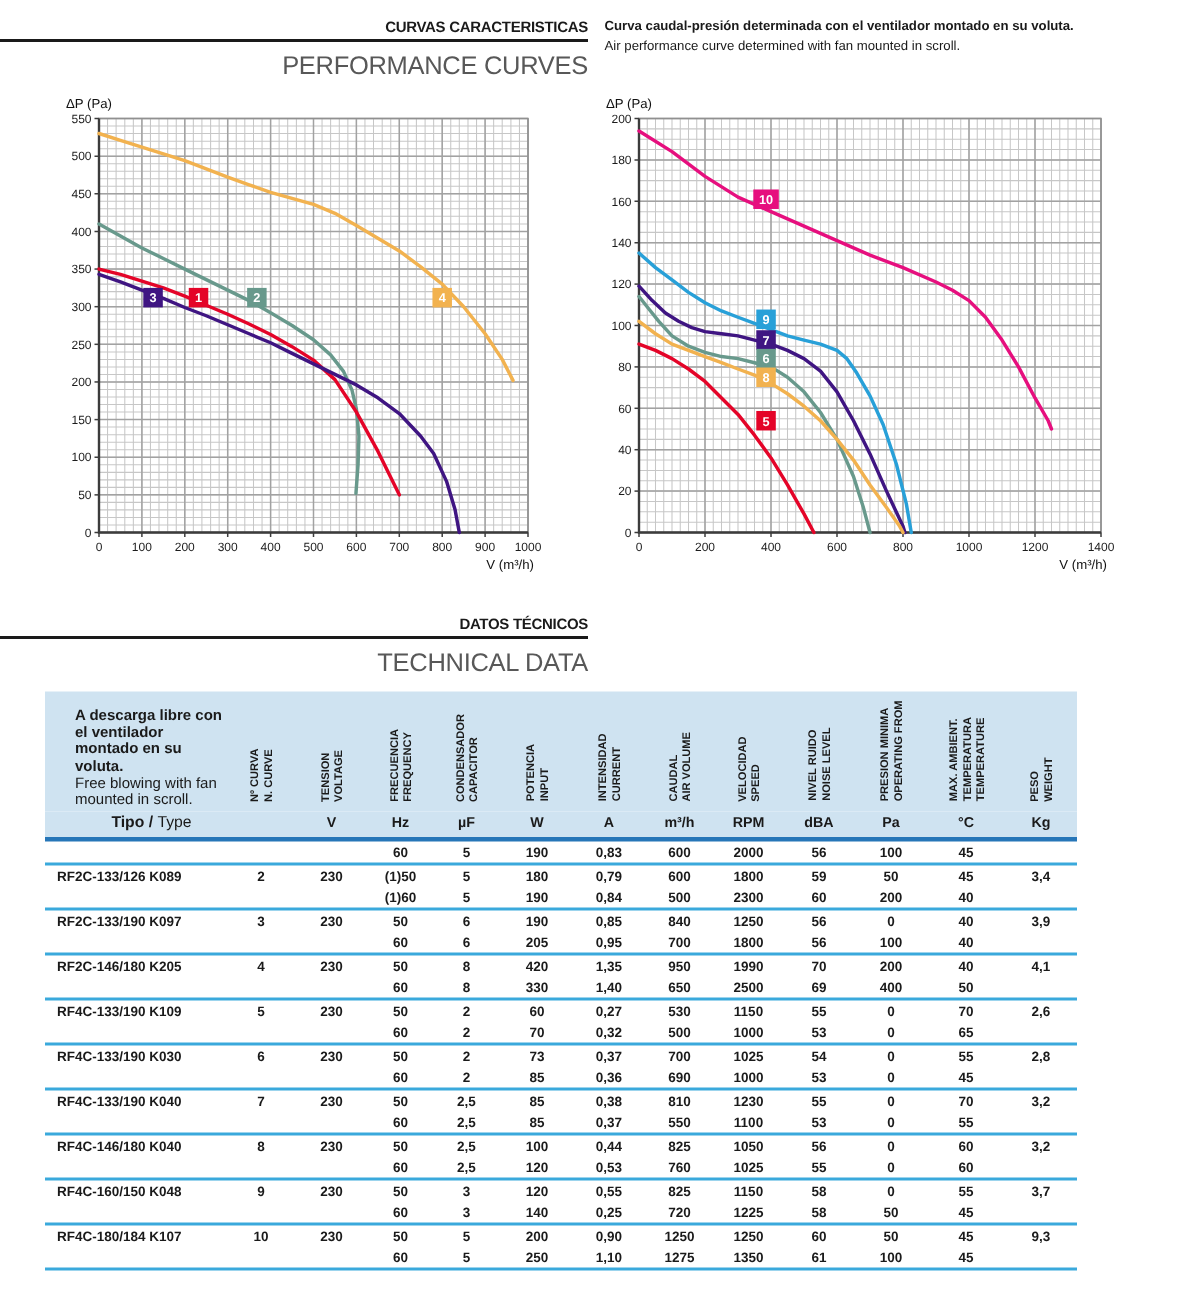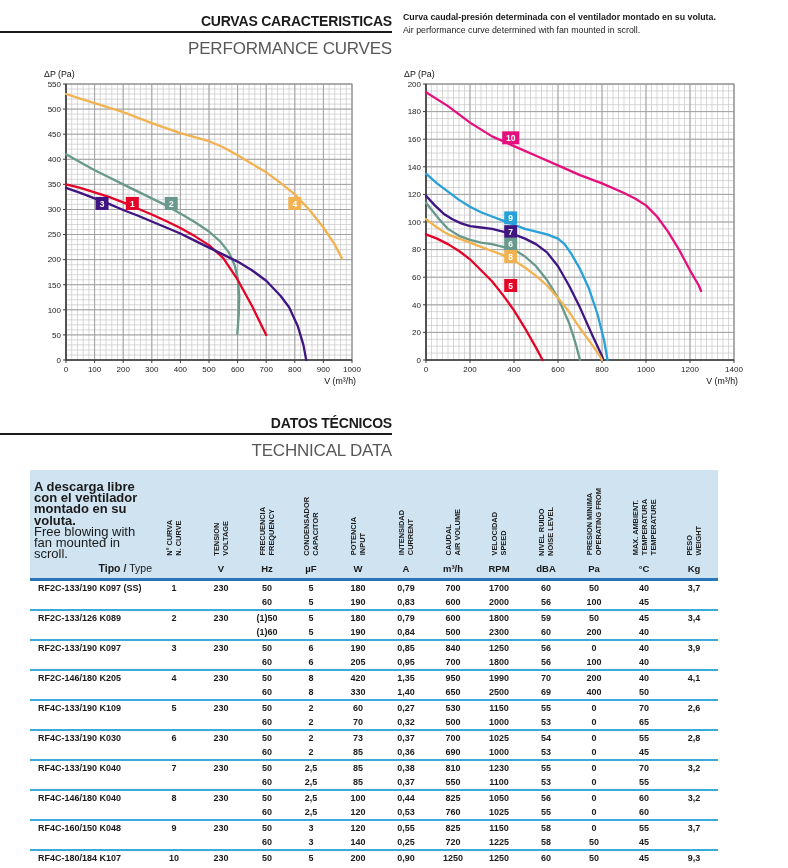--- a/index.html
+++ b/index.html
@@ -1,38 +1,38 @@
 <!DOCTYPE html>
 <html><head>
 <meta charset="utf-8">
 <style>
   html,body{margin:0;padding:0;}
   body{width:788px;height:868px;background:#ffffff;font-family:"Liberation Sans",sans-serif;color:#141414;position:relative;overflow:hidden;}
   .sec-head{position:relative;}
   .head-titles{width:392px;text-align:right;padding-top:13px;border-bottom:2.5px solid #1a1a1a;}
-  .t-es{font-size:14px;font-weight:bold;letter-spacing:-0.2px;padding-bottom:2px;color:#1a1a1a;}
+  .t-es{font-size:10px;font-weight:bold;letter-spacing:-0.2px;padding-bottom:2px;color:#1a1a1a;}
   .t-en{width:392px;text-align:right;font-size:17px;color:#585858;padding-top:6px;letter-spacing:-0.2px;}
   .head-note{position:absolute;left:403px;top:12px;width:330px;font-size:8.8px;line-height:10.8px;color:#1a1a1a;}
   .head-note .es{font-weight:bold;display:block;}
   .head-note .en{font-weight:normal;display:block;margin-top:2px;}
   .charts-row{display:flex;margin:5px 0 0 24px;gap:6px;}
   .chart{flex:0 0 auto;}
   svg text{font-family:"Liberation Sans",sans-serif;}
   .dtable{border-collapse:collapse;margin:9px 0 0 30px;table-layout:fixed;width:688px;}
   .dtable thead th{background:#cfe3f1;}
   #hrow1 th{vertical-align:bottom;text-align:center;padding:4px 0 2px;}
   #hrow1 th.intro-cell{vertical-align:top;text-align:left;}
-  .intro{font-size:13px;line-height:11.2px;padding:7px 4px 0 4px;color:#1a1a1a;}
+  .intro{font-size:10px;line-height:11.2px;padding:7px 4px 0 20px;color:#1a1a1a;}
   .intro .es{font-weight:bold;display:block;}
   .intro .en{font-weight:normal;display:block;}
   .vlab{display:inline-block;writing-mode:vertical-rl;transform:rotate(180deg);white-space:nowrap;font-size:7.4px;line-height:9px;color:#1a1a1a;text-align:left;}
   .vlab span{display:block;}
   .vlab .b{font-weight:bold;}
   #hrow2 th{font-size:9.5px;font-weight:bold;text-align:center;padding:1px 0 4px;border-bottom:3px solid #2676b8;color:#1a1a1a;}
-  #hrow2 th.tipo-cell{text-align:right;padding-left:20px;font-size:10.5px;}
+  #hrow2 th.tipo-cell{text-align:center;padding-left:20px;font-size:10.5px;}
   #hrow2 .r{font-weight:normal;}
   .dtable tbody td{font-size:9px;font-weight:bold;text-align:center;padding:2px 0 1px;line-height:11px;color:#1a1a1a;}
   .dtable tbody td.model{text-align:left;padding-left:8px;white-space:nowrap;}
   .dtable tbody tr.gs td{border-top:2px solid #3aa9dc;}
   .dtable tbody tr.first td{border-top:none;}
   .dtable tbody tr.last td{border-bottom:2.5px solid #3aa9dc;}
 </style>
 </head>
 <body>
 
@@ -237,35 +237,20 @@
         <th>A</th>
         <th>m³/h</th>
         <th>RPM</th>
         <th>dBA</th>
         <th>Pa</th>
         <th>°C</th>
         <th>Kg</th>
       </tr>
   </thead>
   <tbody id="tbody">
-      <tr class="gs first">
-        <td class="model">RF2C-133/190 K097 (SS)</td>
-        <td>1</td>
-        <td>230</td>
-        <td>50</td>
-        <td>5</td>
-        <td>180</td>
-        <td>0,79</td>
-        <td>700</td>
-        <td>1700</td>
-        <td>60</td>
-        <td>50</td>
-        <td>40</td>
-        <td>3,7</td>
-      </tr>
       <tr>
         <td class="model"></td>
         <td></td>
         <td></td>
         <td>60</td>
         <td>5</td>
         <td>190</td>
         <td>0,83</td>
         <td>600</td>
         <td>2000</td>

